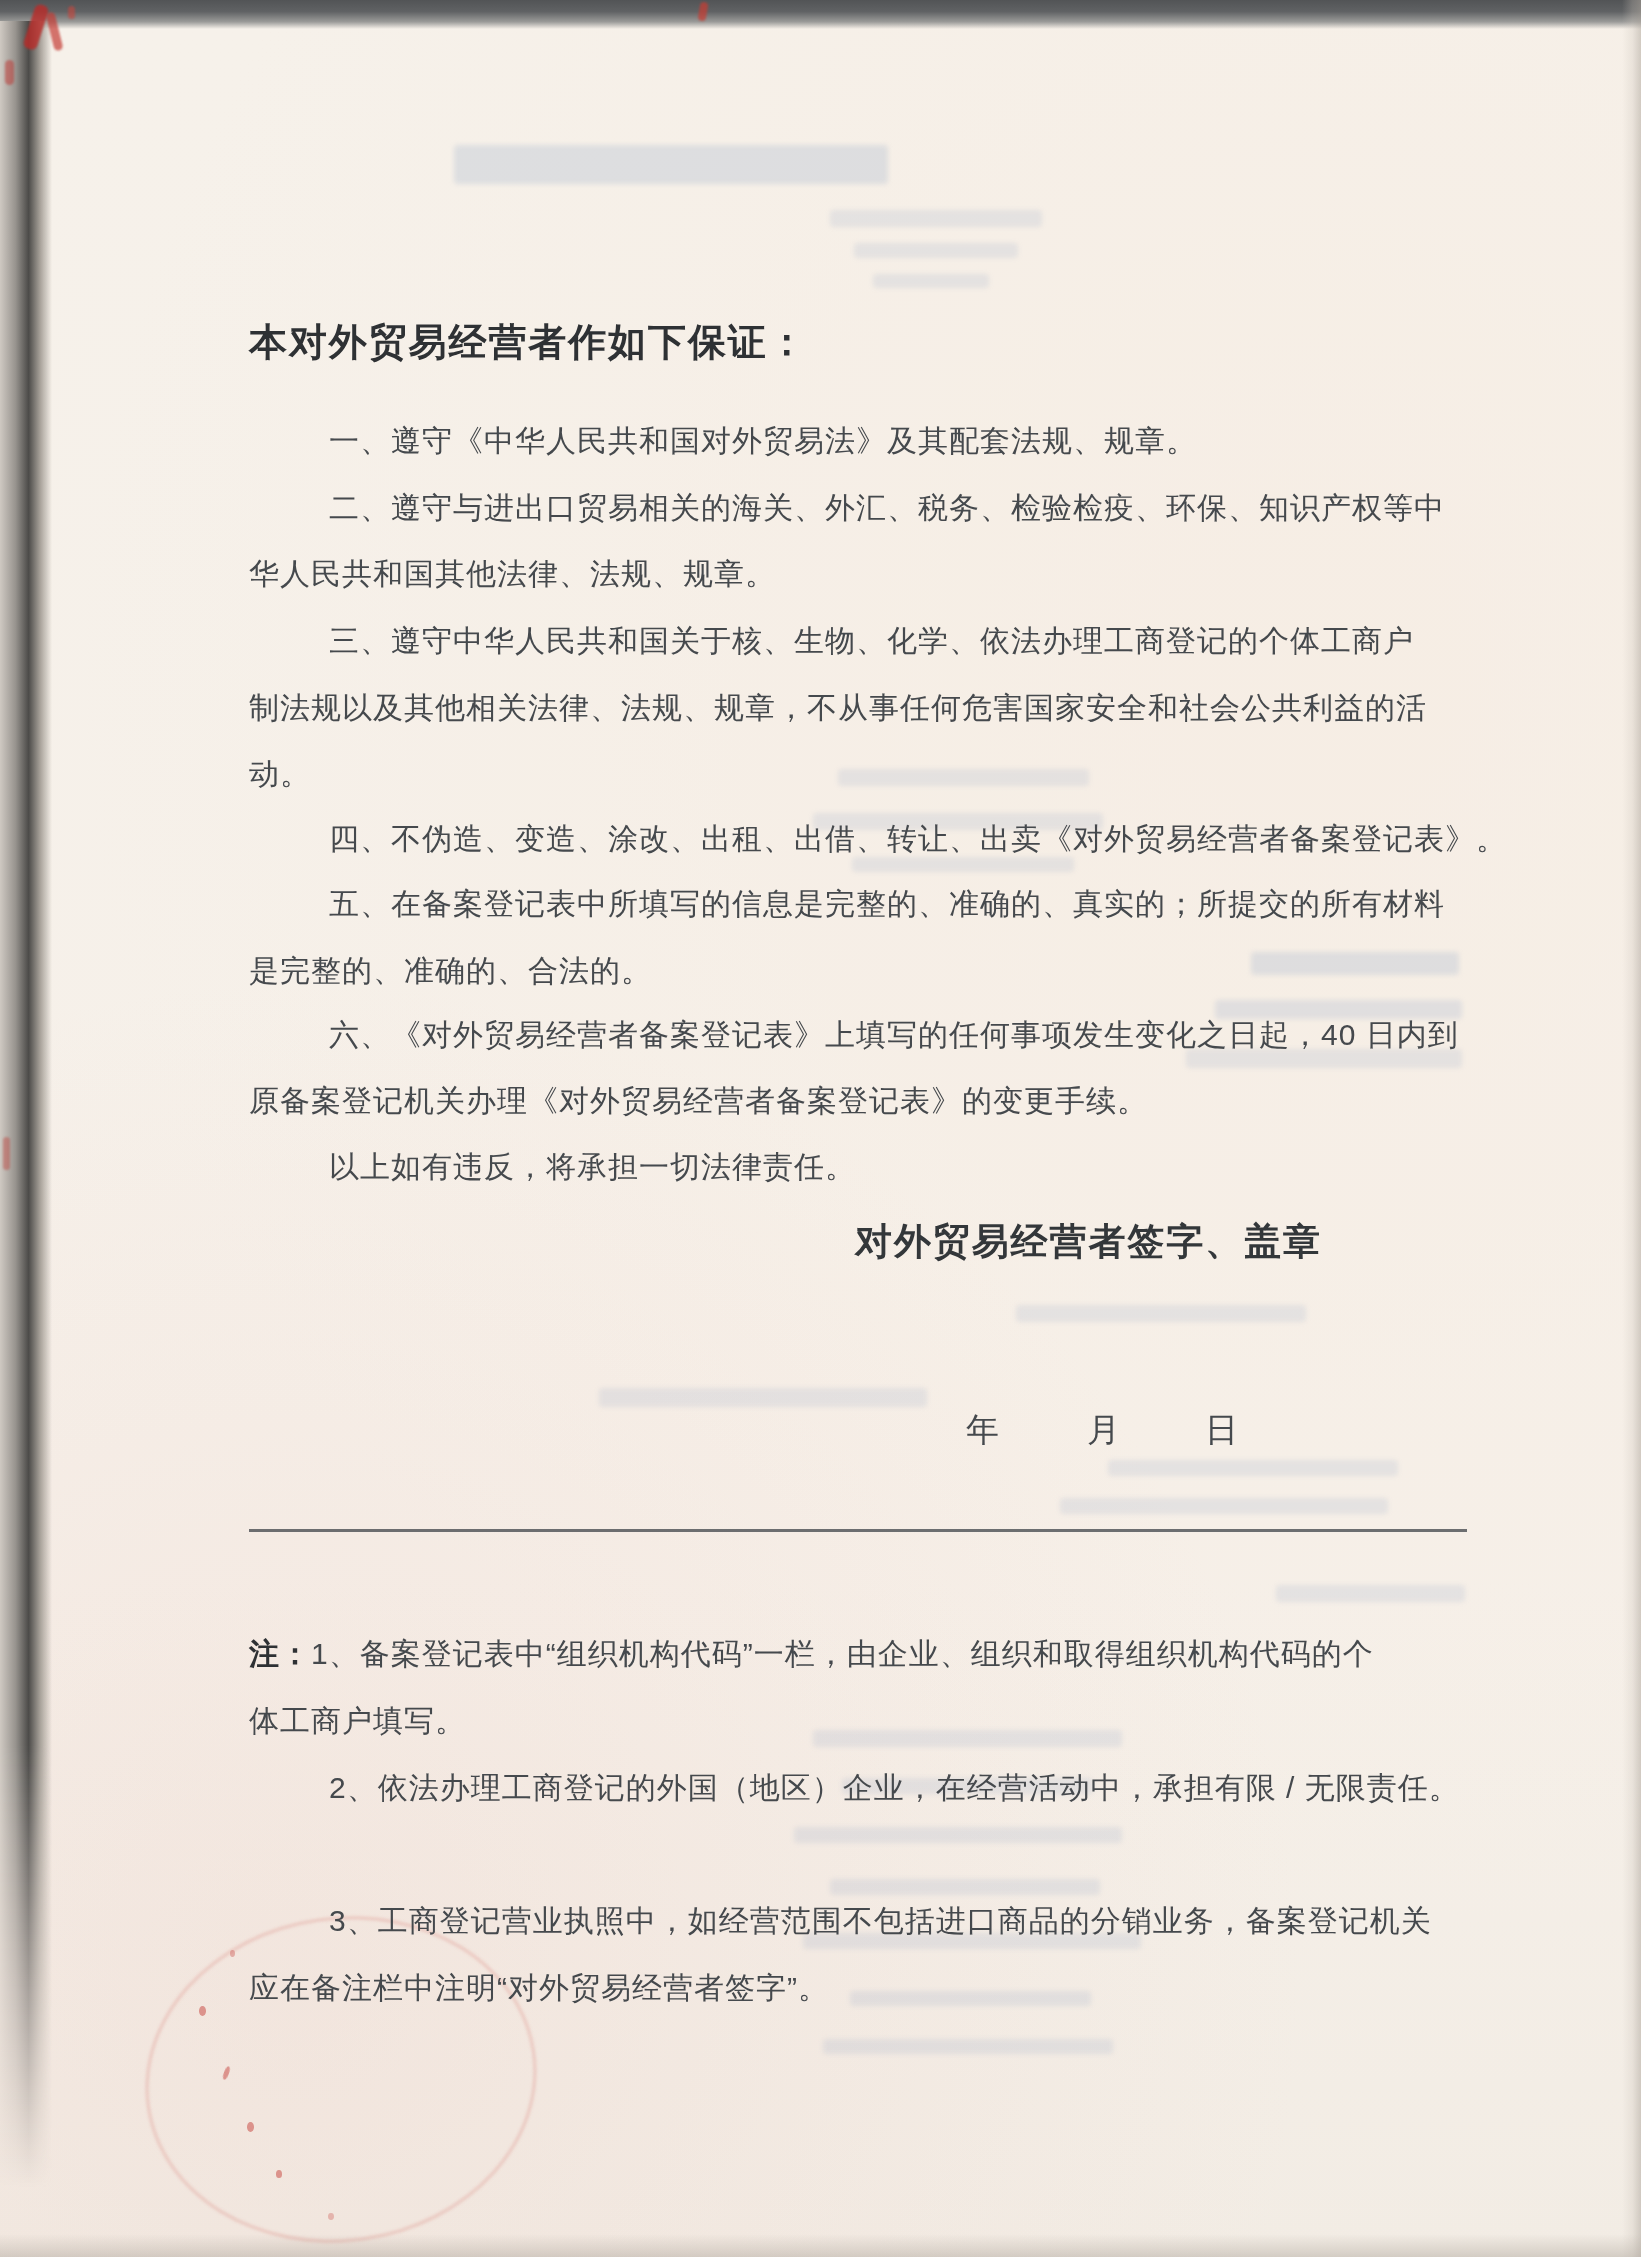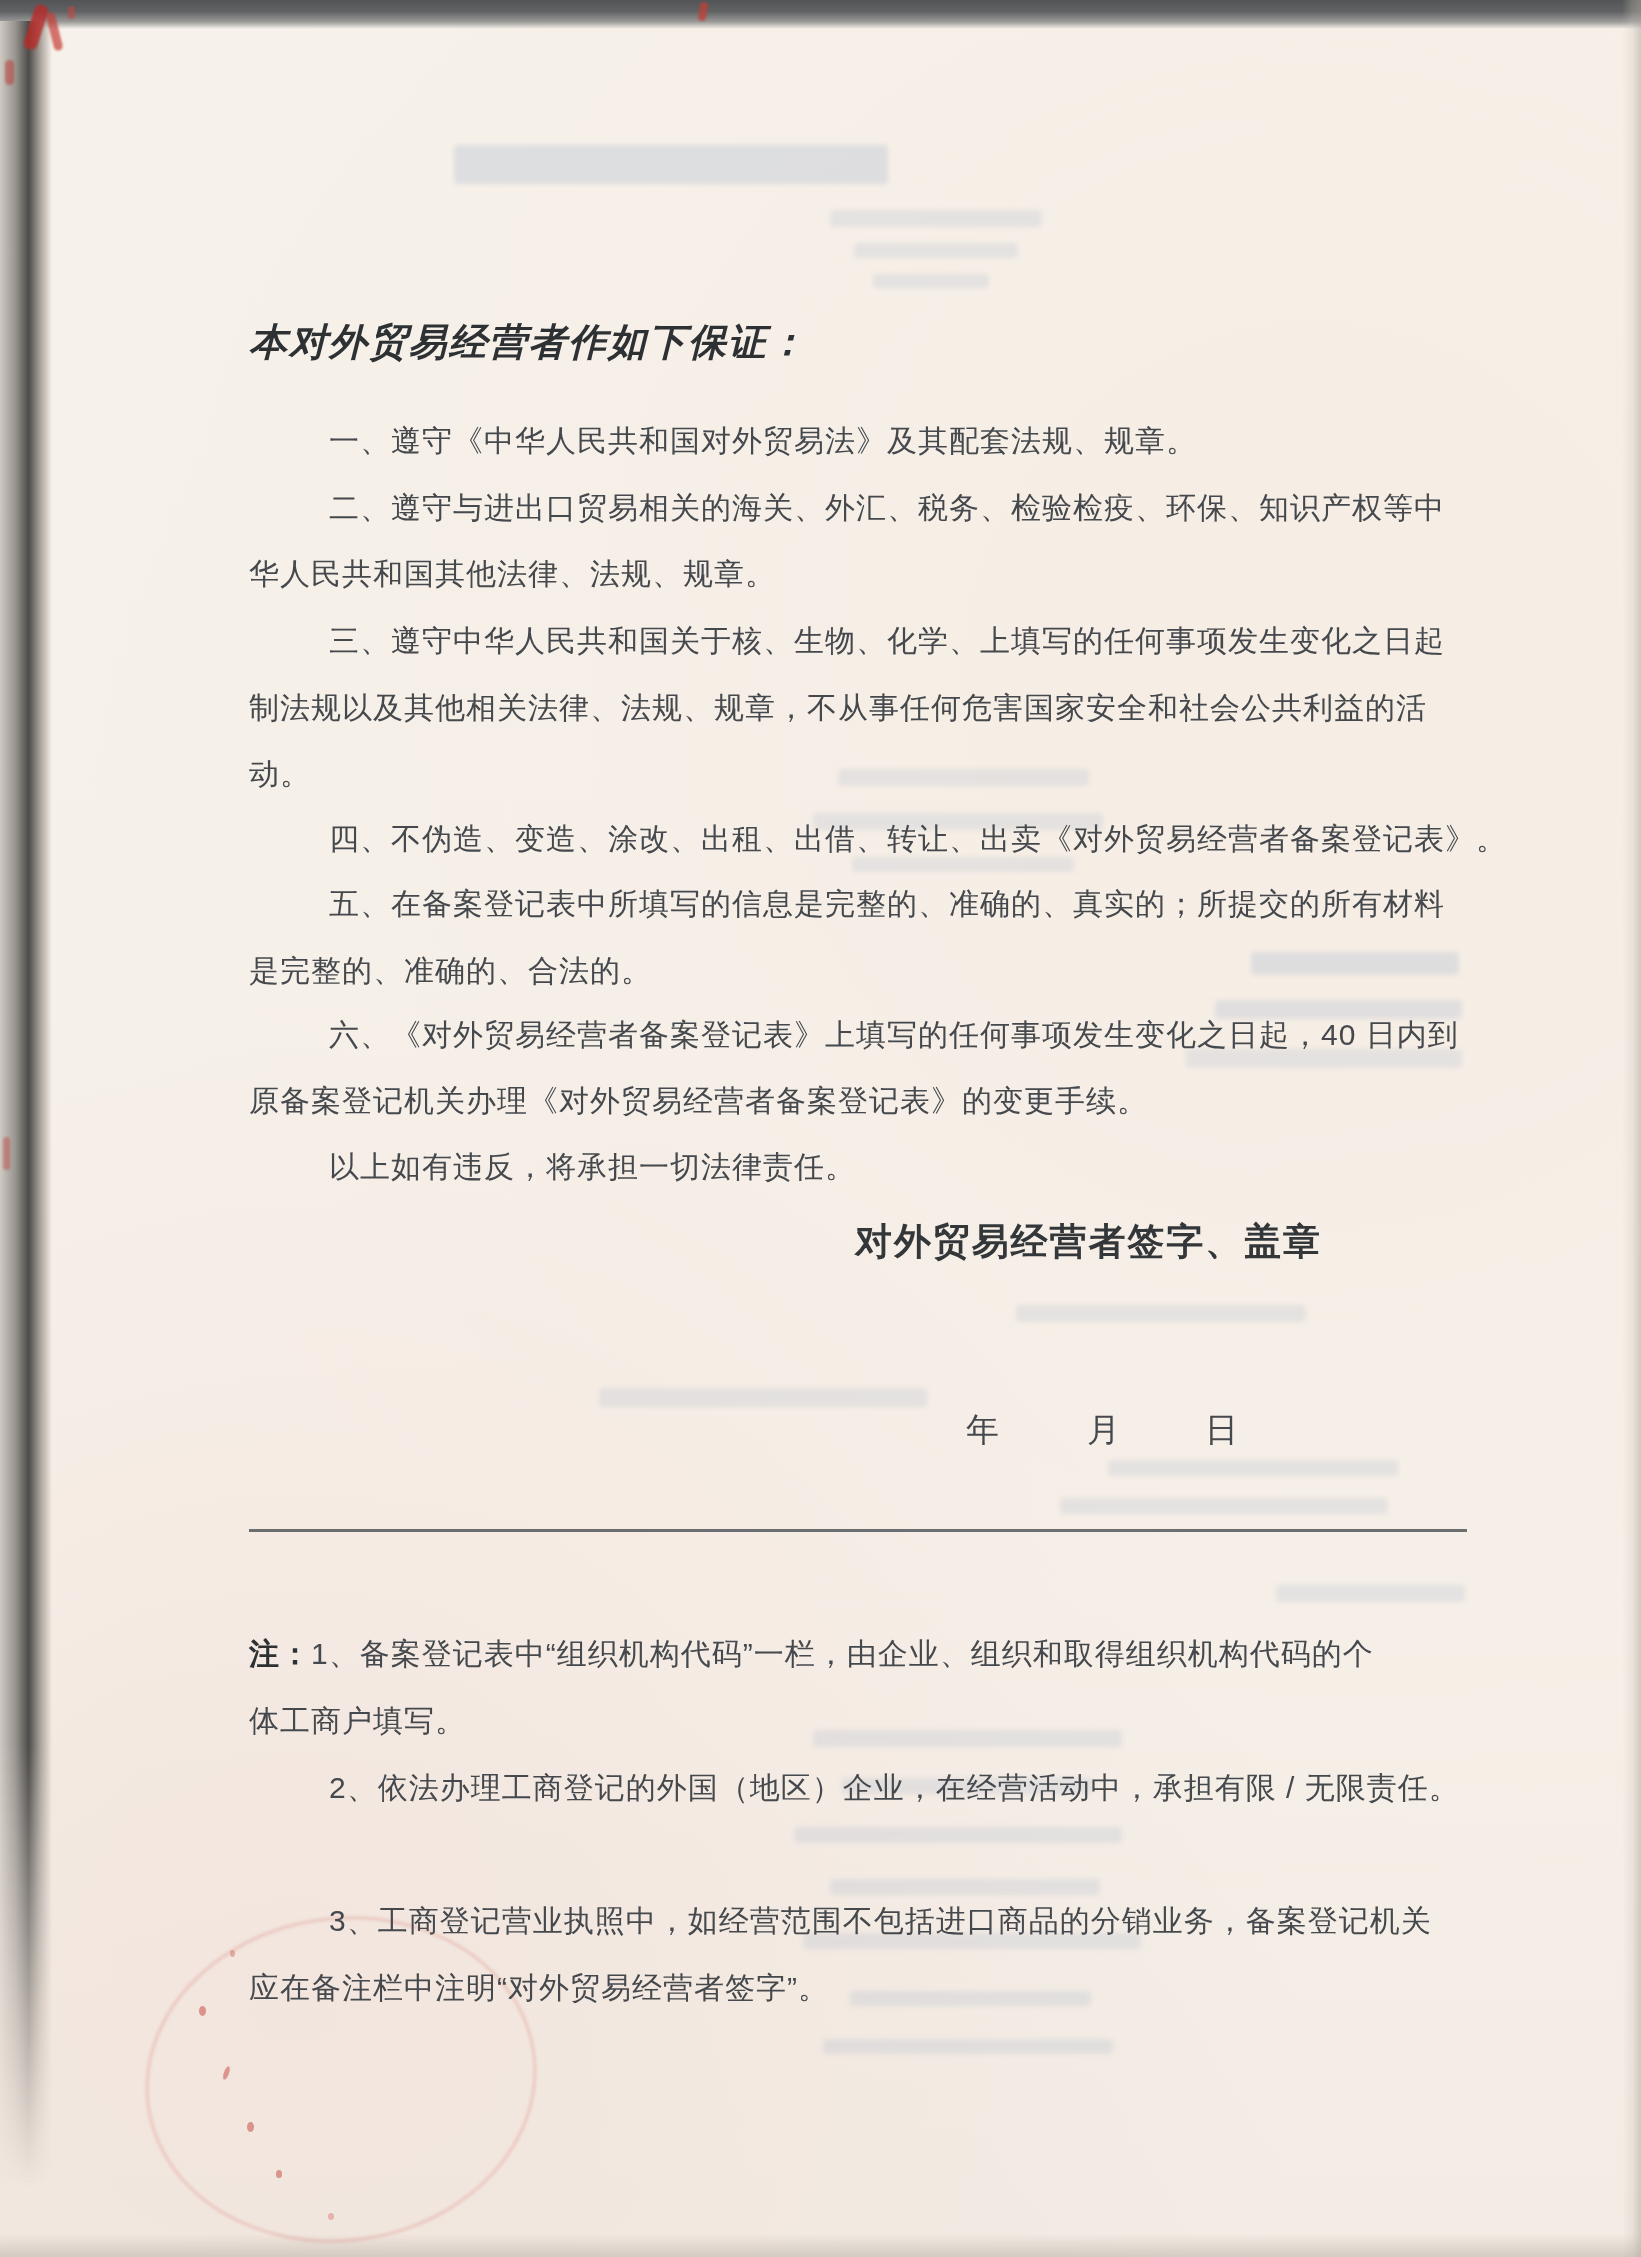--- a/index.html
+++ b/index.html
@@ -68,21 +68,21 @@
   .g16{left:842px;top:1778px;width:251px;height:16.4px;}
   .g17{left:794px;top:1827px;width:328px;height:16.4px;}
   .g18{left:830px;top:1879px;width:270px;height:16.4px;}
   .g19{left:803px;top:1933px;width:338px;height:16.4px;}
   .g20{left:850px;top:1991px;width:241px;height:15.4px;}
   .g21{left:823px;top:2039px;width:290px;height:14.5px;}
   
   .txt{position:absolute;color:#45494d;font-size:30px;letter-spacing:1px;
     white-space:nowrap;line-height:44px;height:44px;}
   .title{position:absolute;left:249px;top:317px;color:#2e3134;font-size:38px;
-    font-weight:700;letter-spacing:1.9px;white-space:nowrap;font-style:italic;}
+    font-weight:700;letter-spacing:1.9px;white-space:nowrap;}
   .ind{left:329px;text-align:center;}
   .noind{left:249px;}
   .sig{position:absolute;left:855px;top:1217px;color:#33373a;font-size:37px;
     font-weight:700;letter-spacing:1.9px;white-space:nowrap;}
   .date-part{position:absolute;top:1408px;color:#45494d;font-size:33px;}
   .d-year{left:966px;} .d-month{left:1087px;} .d-day{left:1205px;}
   .divider{position:absolute;left:249px;top:1529px;width:1218px;height:2.9px;
     background:#54575a;opacity:.85;}
   .note-row{display:flex;}
   .note-label{font-weight:700;color:#2e3134;letter-spacing:1px;}
@@ -132,21 +132,21 @@
   <div class="ghost g18"></div>
   <div class="ghost g19"></div>
   <div class="ghost g20"></div>
   <div class="ghost g21"></div>
 
   <div class="title">本对外贸易经营者作如下保证：</div>
 
   <div class="txt ind" style="top:419px">一、遵守《中华人民共和国对外贸易法》及其配套法规、规章。</div>
   <div class="txt ind" style="top:486px">二、遵守与进出口贸易相关的海关、外汇、税务、检验检疫、环保、知识产权等中</div>
   <div class="txt noind" style="top:552px">华人民共和国其他法律、法规、规章。</div>
-  <div class="txt ind" style="top:619px">三、遵守中华人民共和国关于核、生物、化学、上填写的任何事项发生变化之日起</div>
+  <div class="txt ind" style="top:619px">三、遵守中华人民共和国关于核、生物、化学、依法办理工商登记的个体工商户</div>
   <div class="txt noind" style="top:686px">制法规以及其他相关法律、法规、规章，不从事任何危害国家安全和社会公共利益的活</div>
   <div class="txt noind" style="top:752px">动。</div>
   <div class="txt ind" style="top:817px">四、不伪造、变造、涂改、出租、出借、转让、出卖《对外贸易经营者备案登记表》。</div>
   <div class="txt ind" style="top:882px">五、在备案登记表中所填写的信息是完整的、准确的、真实的；所提交的所有材料</div>
   <div class="txt noind" style="top:949px">是完整的、准确的、合法的。</div>
   <div class="txt ind" style="top:1013px">六、《对外贸易经营者备案登记表》上填写的任何事项发生变化之日起，40 日内到</div>
   <div class="txt noind" style="top:1079px">原备案登记机关办理《对外贸易经营者备案登记表》的变更手续。</div>
   <div class="txt ind" style="top:1145px">以上如有违反，将承担一切法律责任。</div>
 
   <div class="sig">对外贸易经营者签字、盖章</div>

